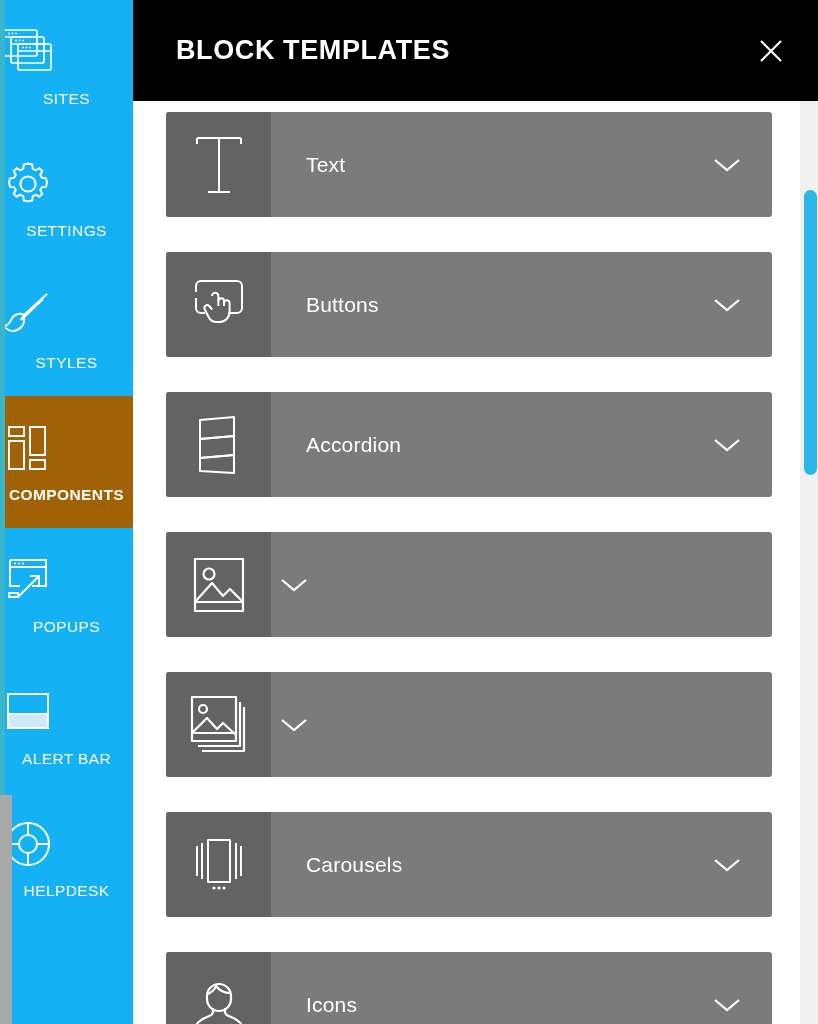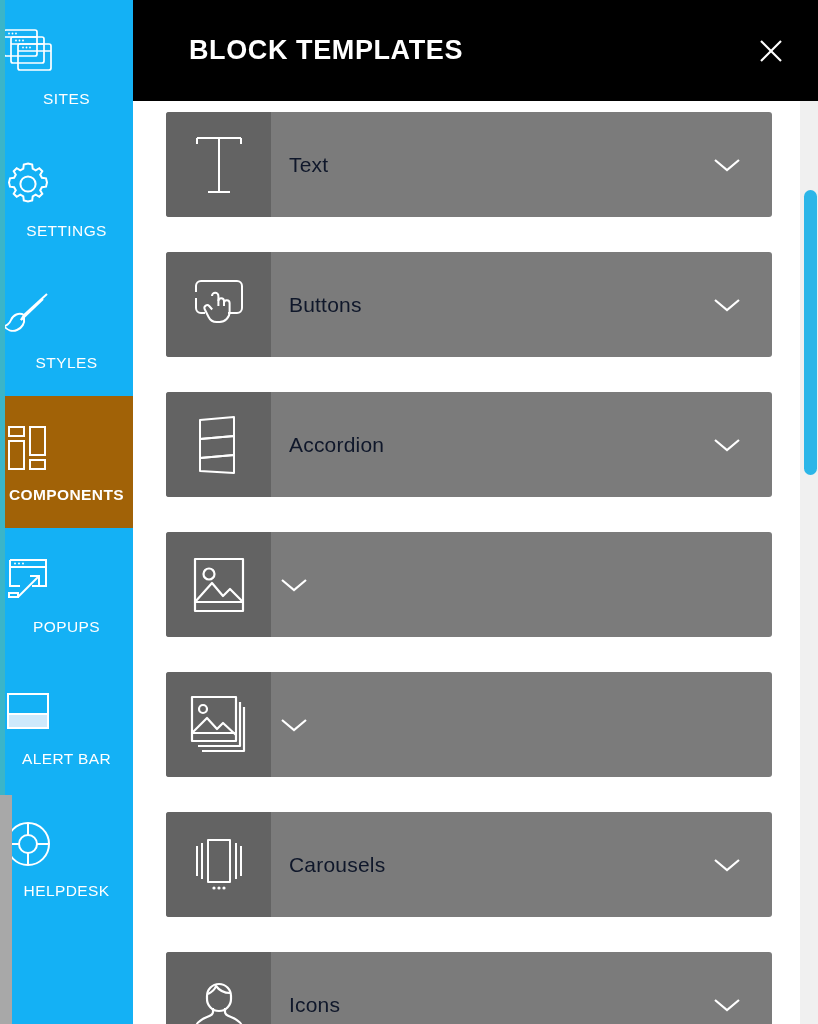--- a/index.html
+++ b/index.html
@@ -89,21 +89,21 @@
   .panel-header {
     position: absolute;
     left: 0; top: 0;
     width: 685px;
     height: 101px;
     background: #000000;
     display: flex;
     align-items: center;
   }
   .panel-title {
-    margin-left: 56px;
+    margin-left: 43px;
     color: #ffffff;
     font-size: 27px;
     font-weight: bold;
     letter-spacing: 0.6px;
   }
   .panel-close {
     position: absolute;
     right: 30px;
     top: 50%;
     transform: translateY(-50%);
@@ -147,23 +147,23 @@
     height: 105px;
     flex: 0 0 105px;
     background: #636363;
     display: flex;
     align-items: center;
     justify-content: center;
   }
   .block-iconbox svg { display: block; }
   .block-label {
     flex: 1 1 auto;
-    color: #0f172a;
+    color: #ffffff;
     font-size: 21px;
-    margin-left: 18px;
+    margin-left: 35px;
     letter-spacing: 0.2px;
   }
   .block-chevron {
     flex: 0 0 auto;
     width: 46px;
     height: 46px;
     margin-right: 22px;
     display: flex;
     align-items: center;
     justify-content: center;

